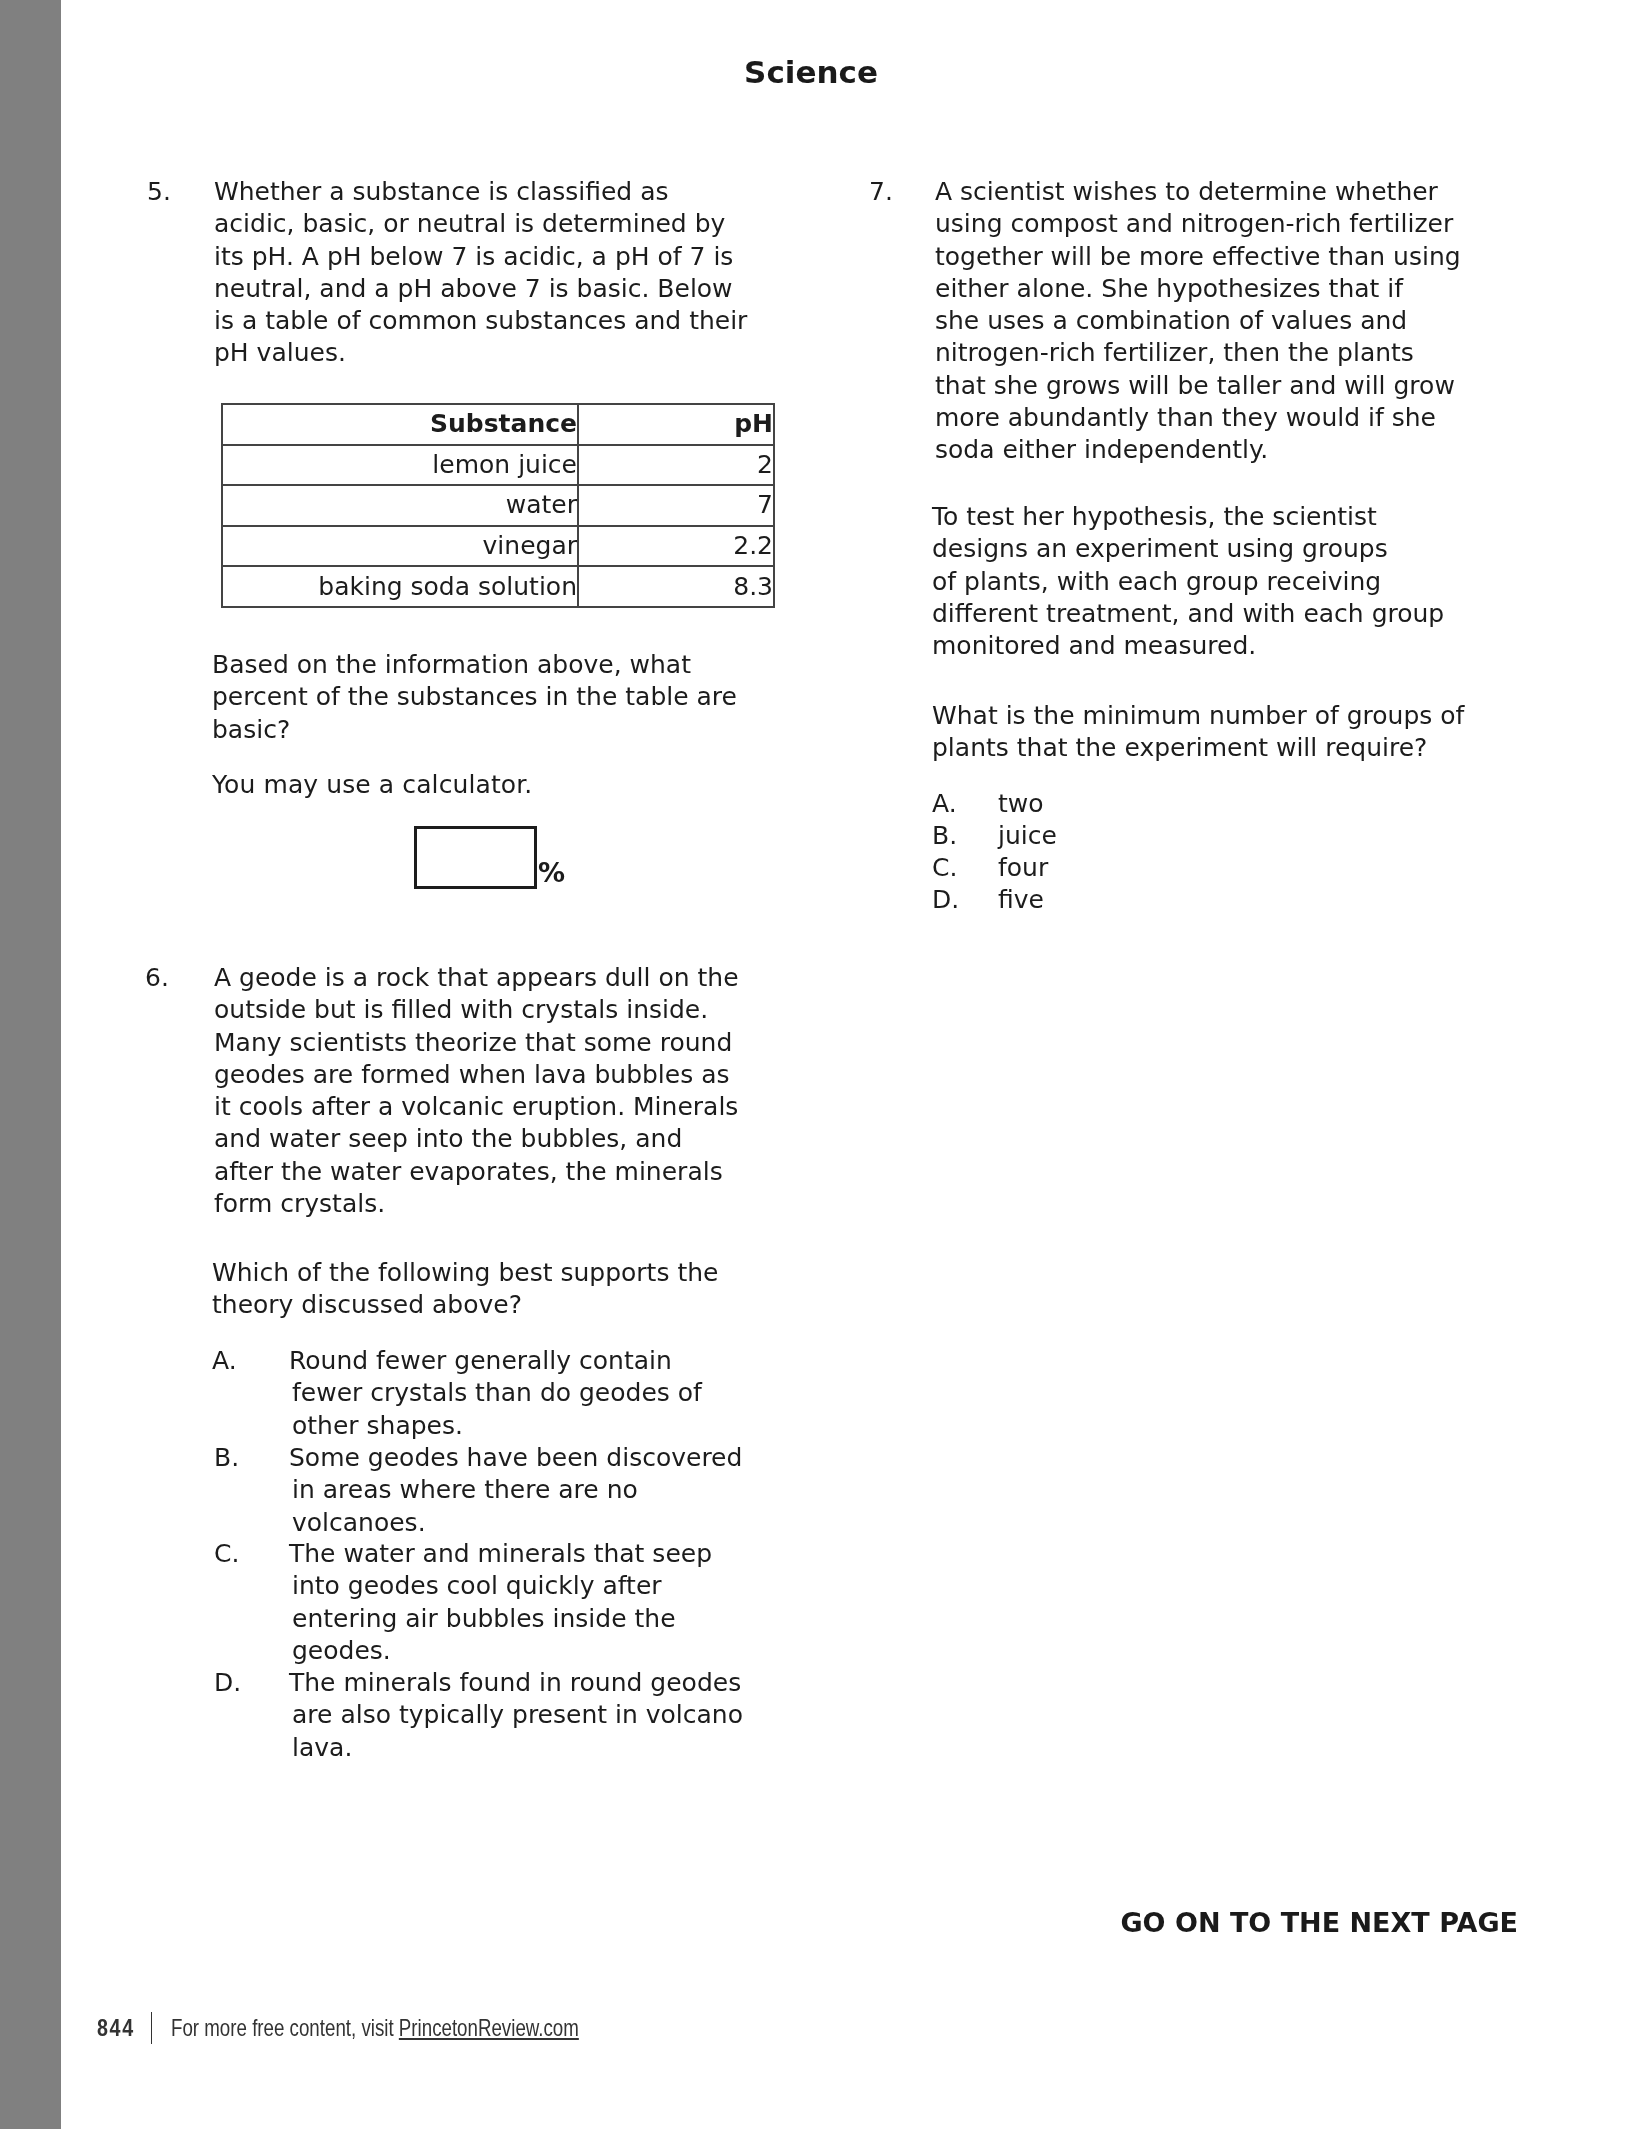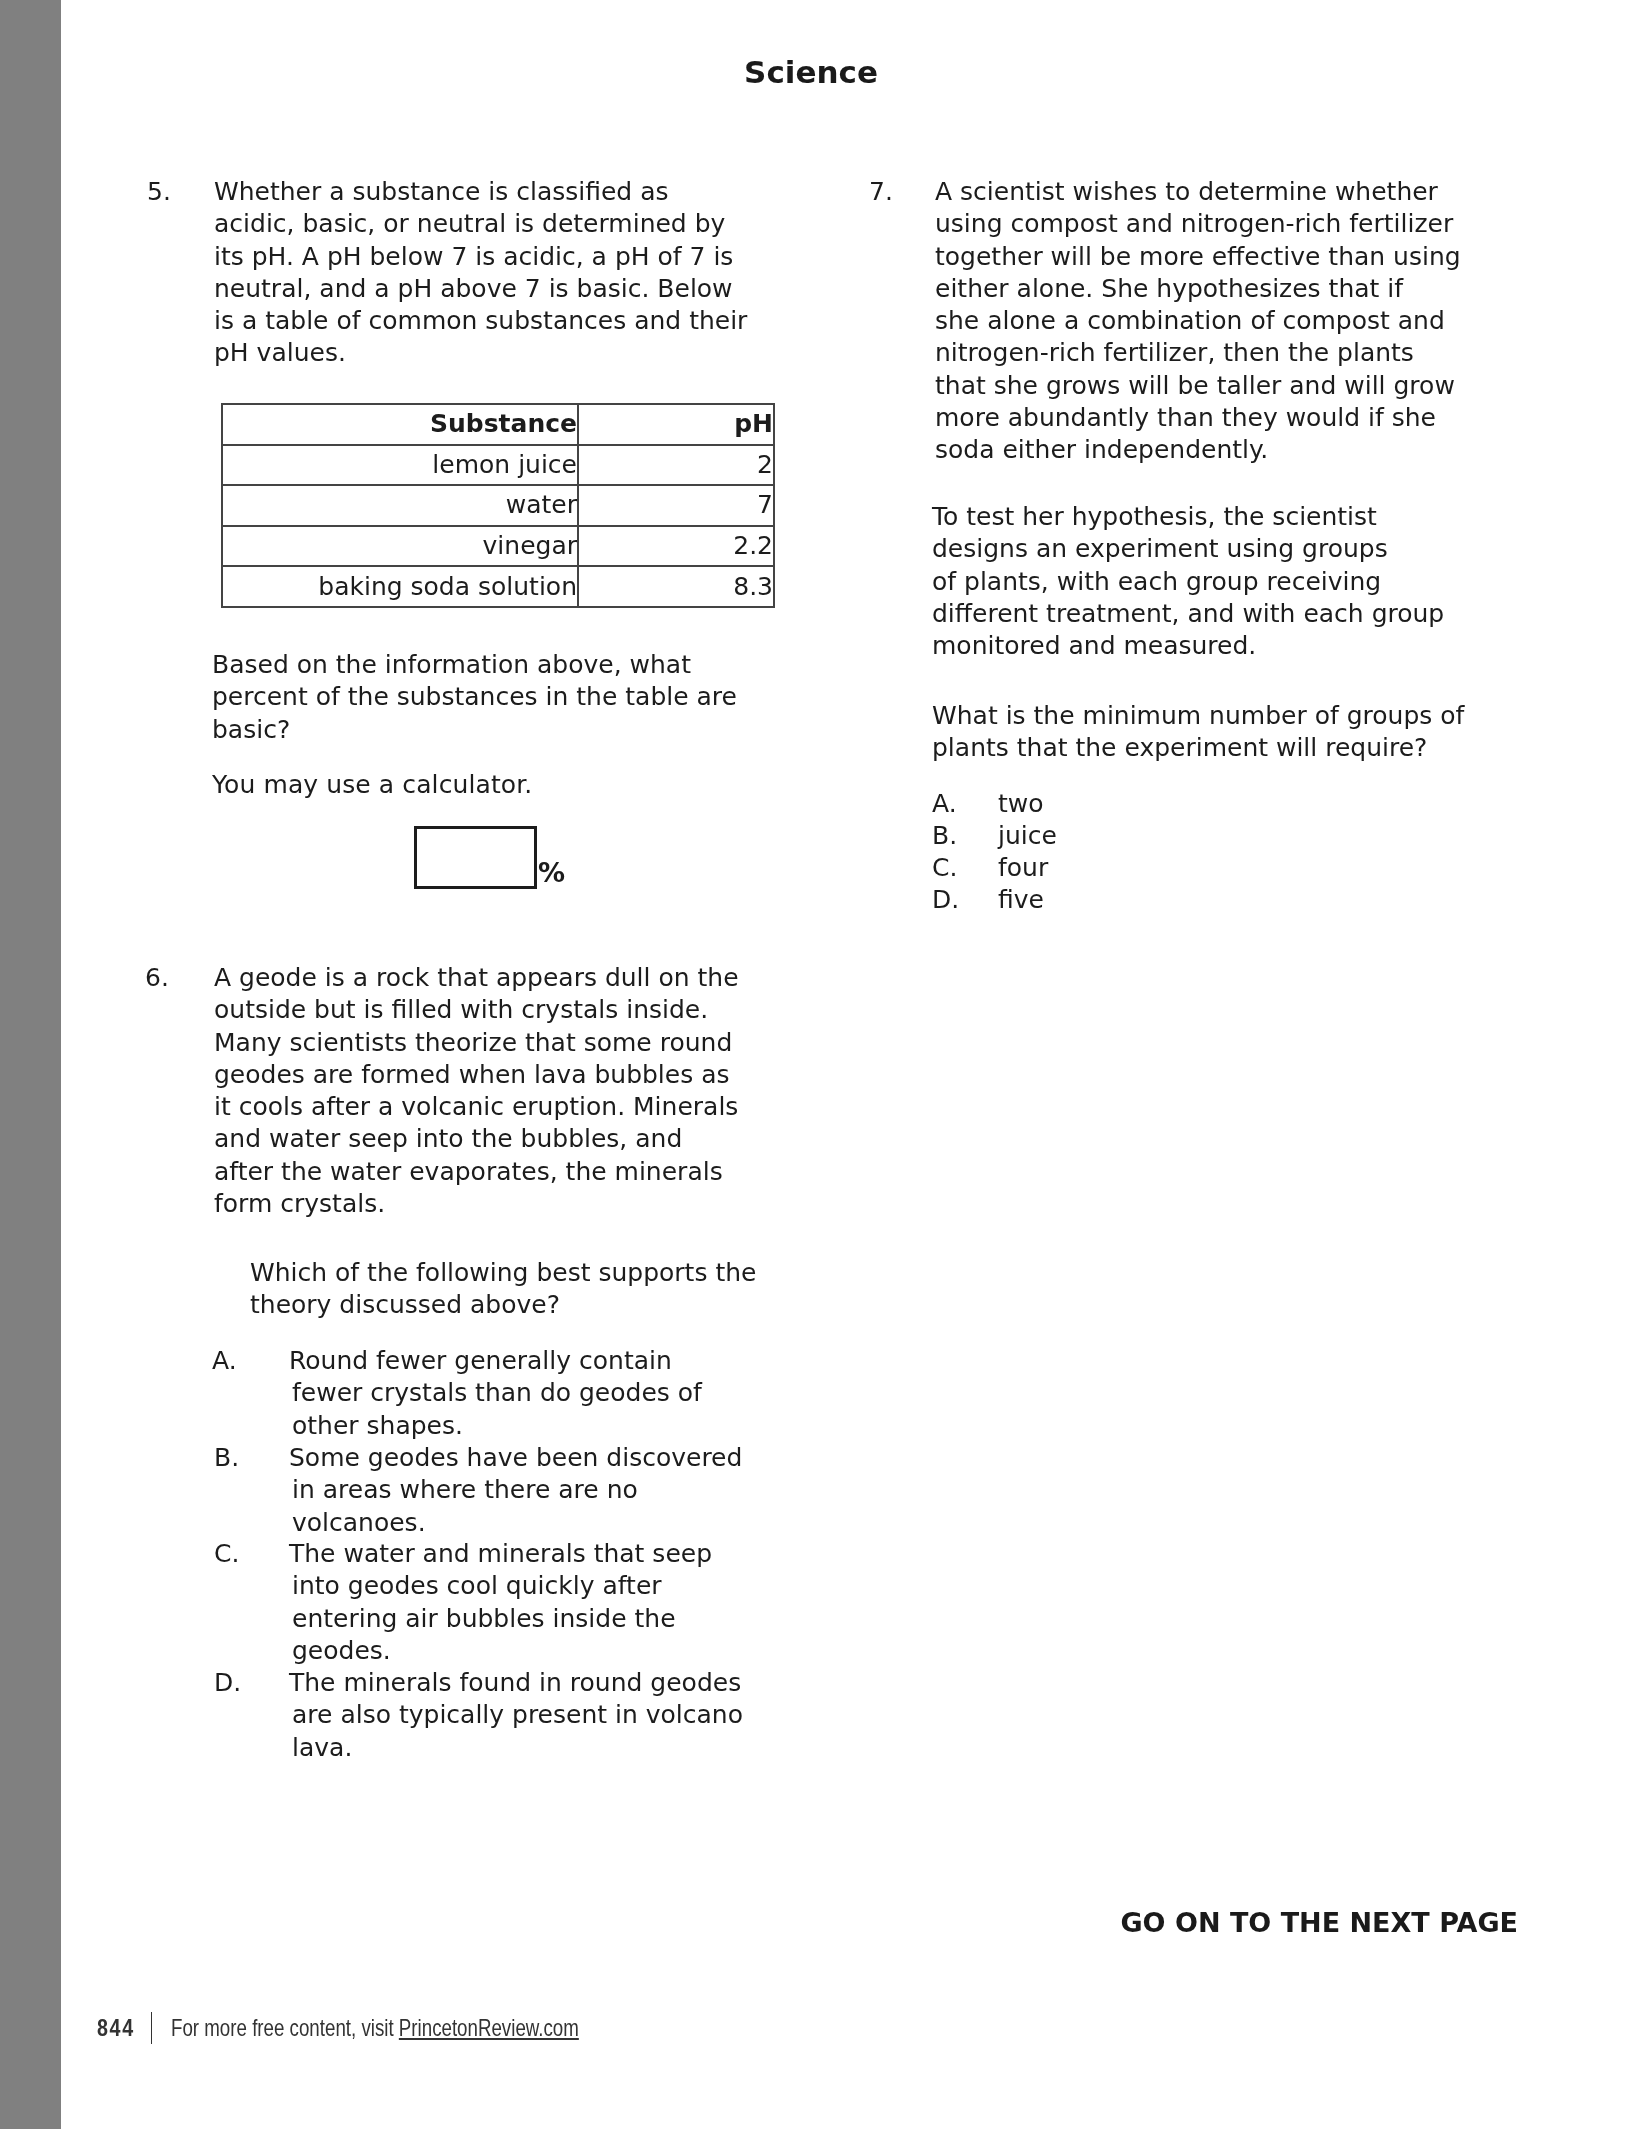--- a/index.html
+++ b/index.html
@@ -108,21 +108,21 @@
 <div class="block" style="left:214px; top:962px;">
   <span class="ln">A geode is a rock that appears dull on the</span>
   <span class="ln">outside but is filled with crystals inside.</span>
   <span class="ln">Many scientists theorize that some round</span>
   <span class="ln">geodes are formed when lava bubbles as</span>
   <span class="ln">it cools after a volcanic eruption. Minerals</span>
   <span class="ln">and water seep into the bubbles, and</span>
   <span class="ln">after the water evaporates, the minerals</span>
   <span class="ln">form crystals.</span>
 </div>
-<div class="block" style="left:212px; top:1257px;margin-left:38px;">
+<div class="block" style="left:212px; top:1257px;">
   <span class="ln">Which of the following best supports the</span>
   <span class="ln">theory discussed above?</span>
 </div>
 
 <div>
   <div class="opt-letter" style="left:212px; top:1345px;">A.</div>
   <div class="opt-text" style="left:289px; top:1345px;">
     <span class="ln">Round fewer generally contain</span>
     <span class="ln" style="padding-left:3px">fewer crystals than do geodes of</span>
     <span class="ln" style="padding-left:3px">other shapes.</span>
@@ -153,21 +153,21 @@
     <span class="ln" style="padding-left:3px">lava.</span>
   </div>
 </div>
 
 <div class="num" style="left:869px; top:176px;">7.</div>
 <div class="block" style="left:935px; top:176px;">
   <span class="ln">A scientist wishes to determine whether</span>
   <span class="ln">using compost and nitrogen-rich fertilizer</span>
   <span class="ln">together will be more effective than using</span>
   <span class="ln">either alone. She hypothesizes that if</span>
-  <span class="ln">she alone a combination of compost and</span>
+  <span class="ln">she uses a combination of values and</span>
   <span class="ln">nitrogen-rich fertilizer, then the plants</span>
   <span class="ln">that she grows will be taller and will grow</span>
   <span class="ln">more abundantly than they would if she</span>
   <span class="ln">soda either independently.</span>
 </div>
 <div class="block" style="left:932px; top:501px;">
   <span class="ln">To test her hypothesis, the scientist</span>
   <span class="ln">designs an experiment using groups</span>
   <span class="ln">of plants, with each group receiving</span>
   <span class="ln">different treatment, and with each group</span>

